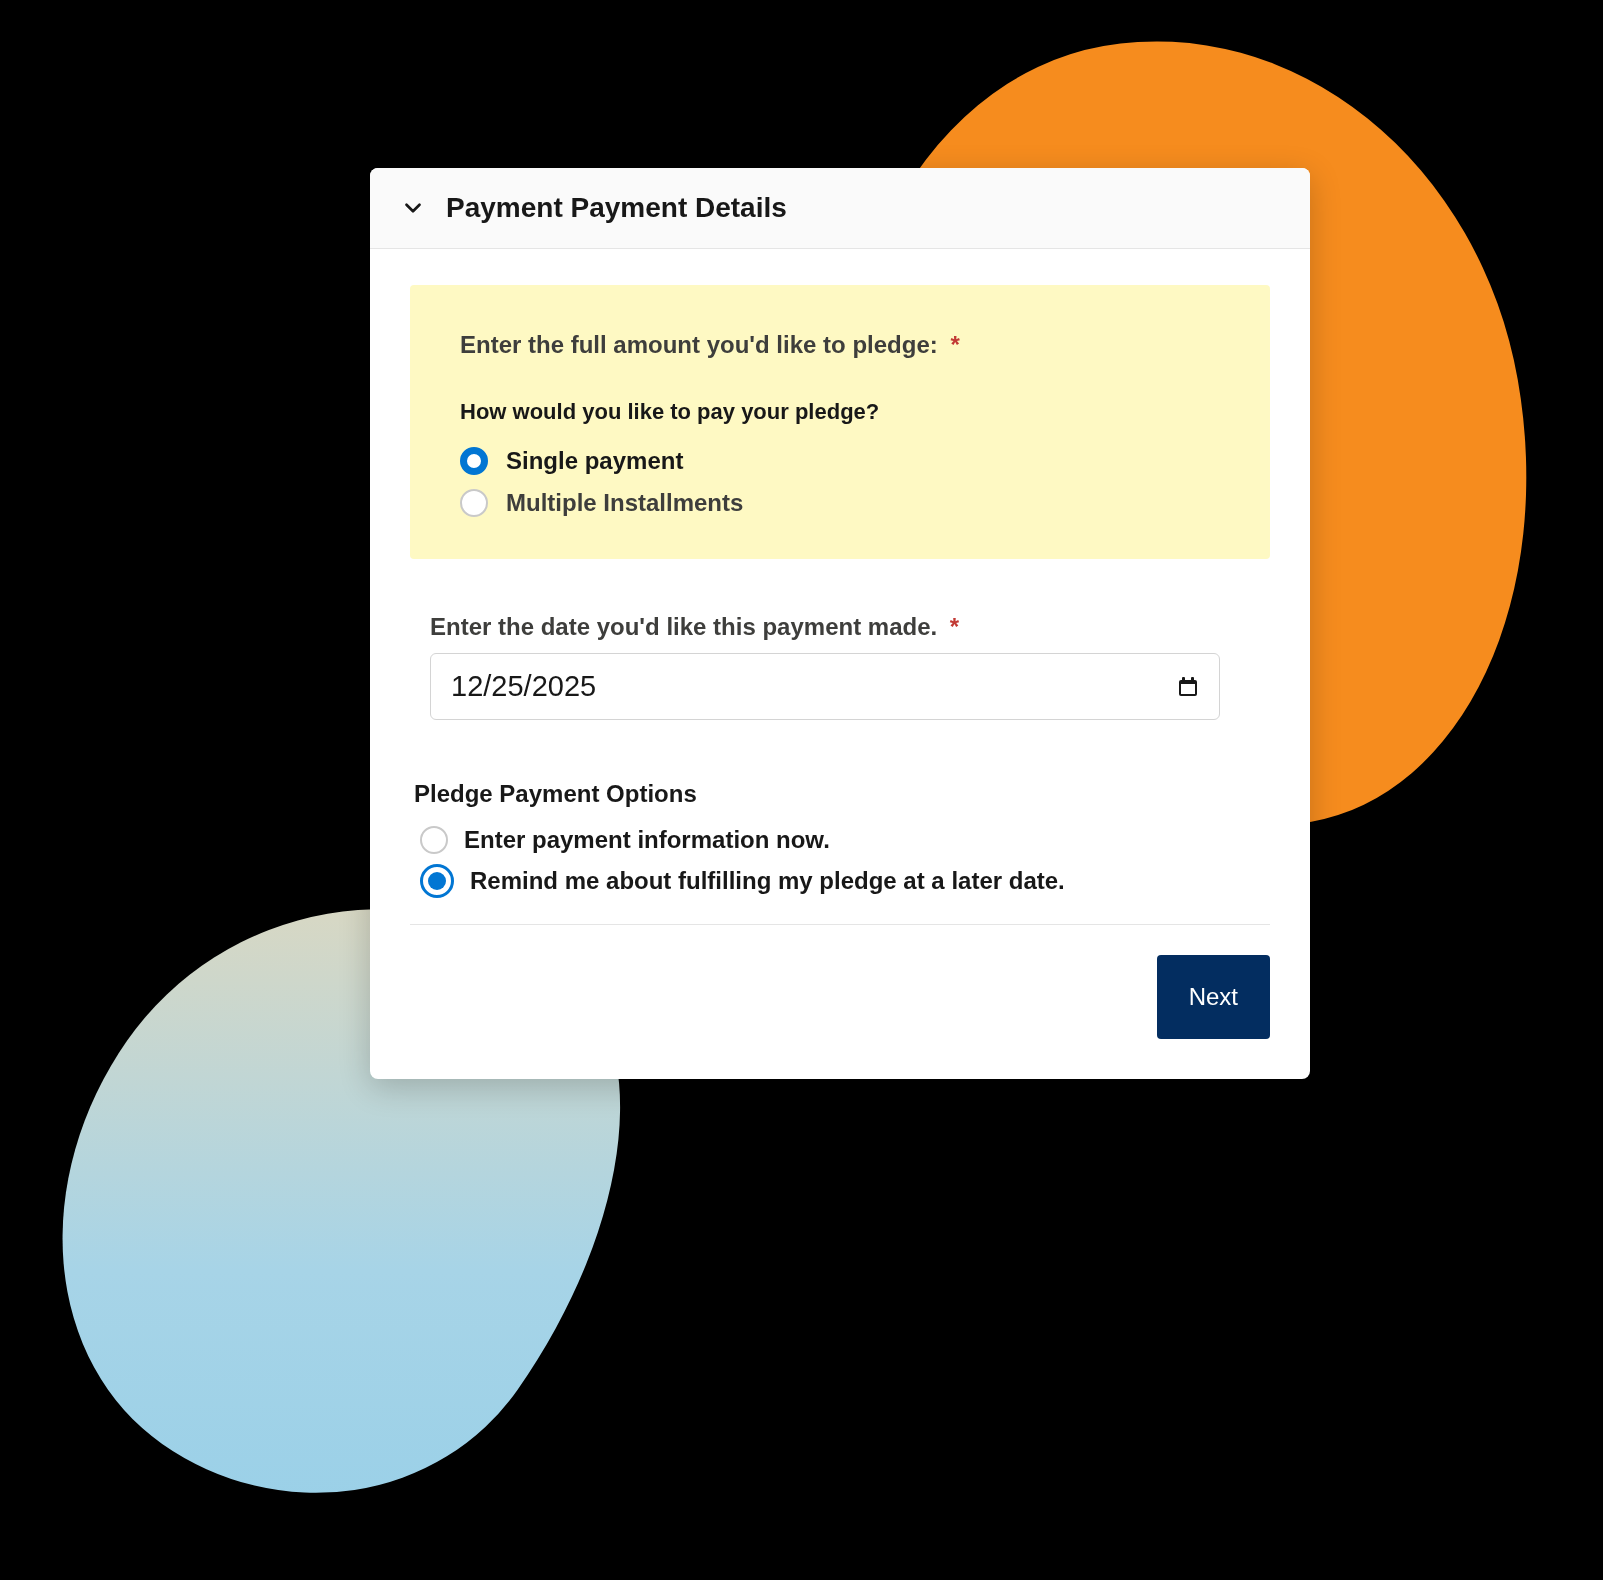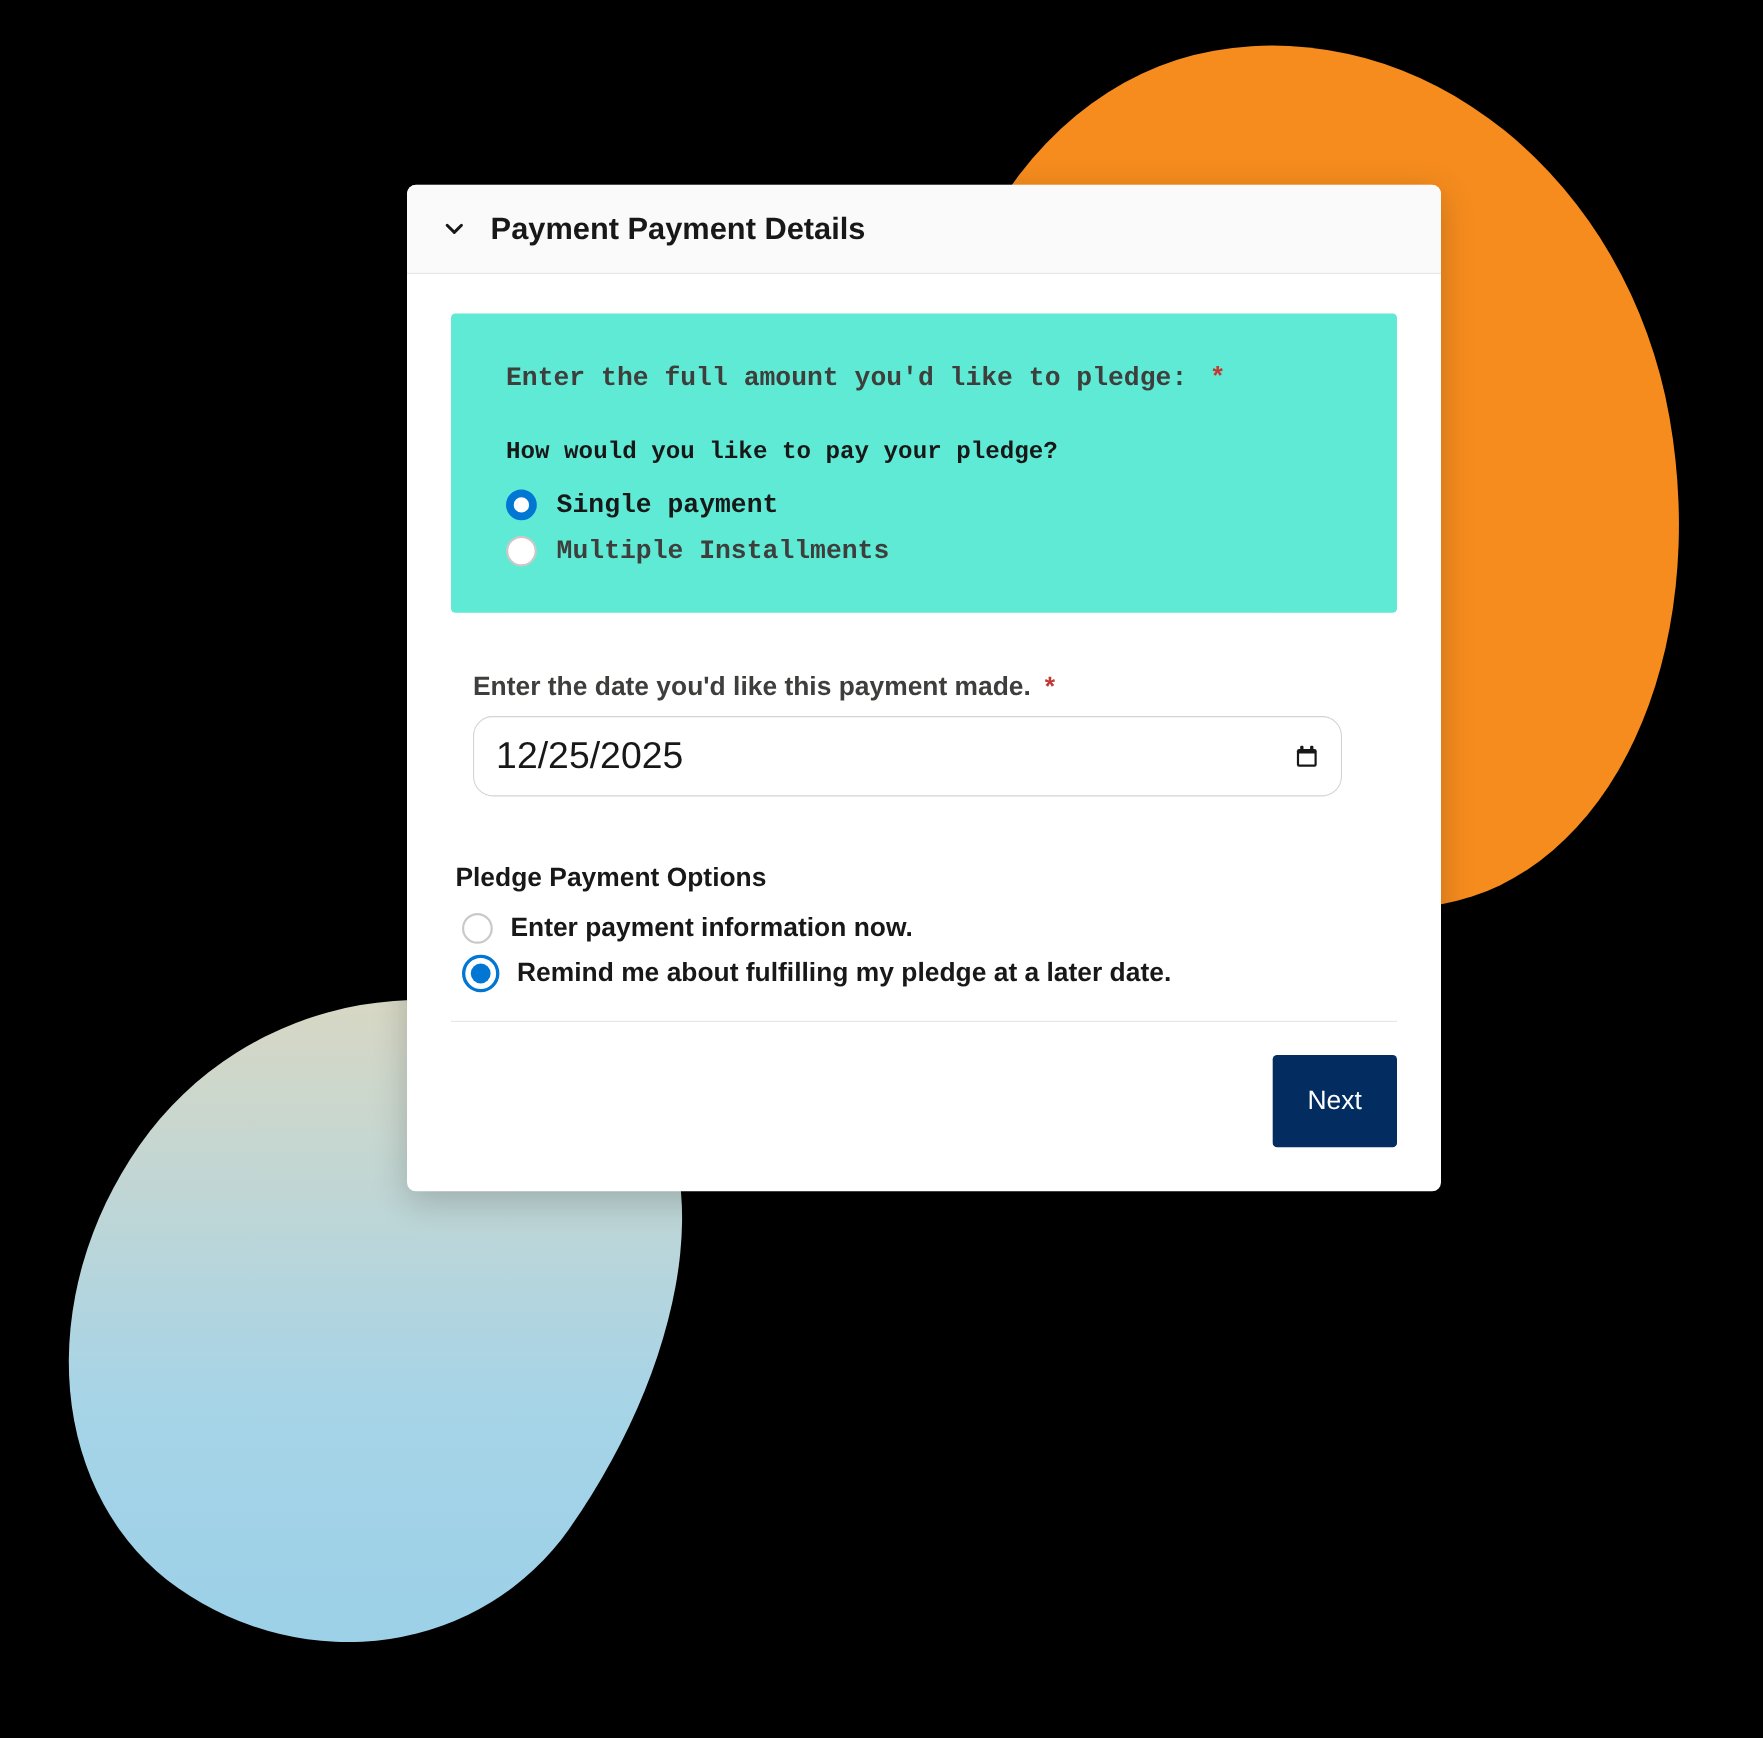--- a/index.html
+++ b/index.html
@@ -58,24 +58,23 @@
     }
     .card-title {
       font-size: 28px;
       font-weight: 600;
       color: #181818;
     }
     .card-body {
       padding: 36px 40px 40px 40px;
     }
     .gray-box {
-      background: #5eead4;
+      background: #fef9c3;
       padding: 46px 50px 42px 50px;
       border-radius: 4px;
-      font-family: Liberation Mono, monospace;
     }
     .label {
       font-size: 24px;
       font-weight: 600;
       color: #3e3e3c;
       margin-bottom: 12px;
     }
     .label .asterisk {
       color: #c23934;
       margin-left: 6px;
@@ -155,23 +154,23 @@
       padding: 0 20px;
     }
     .date-input-wrap {
       position: relative;
       width: 100%;
       max-width: 790px;
     }
     .date-input {
       width: 100%;
       padding: 16px 56px 16px 20px;
-      font-size: 34px;
+      font-size: 29px;
       border: 1px solid #d4d4d4;
-      border-radius: 18px;
+      border-radius: 6px;
       color: #181818;
       background: #fff;
       font-family: inherit;
     }
     .calendar-icon {
       position: absolute;
       right: 20px;
       top: 50%;
       transform: translateY(-50%);
       display: flex;

